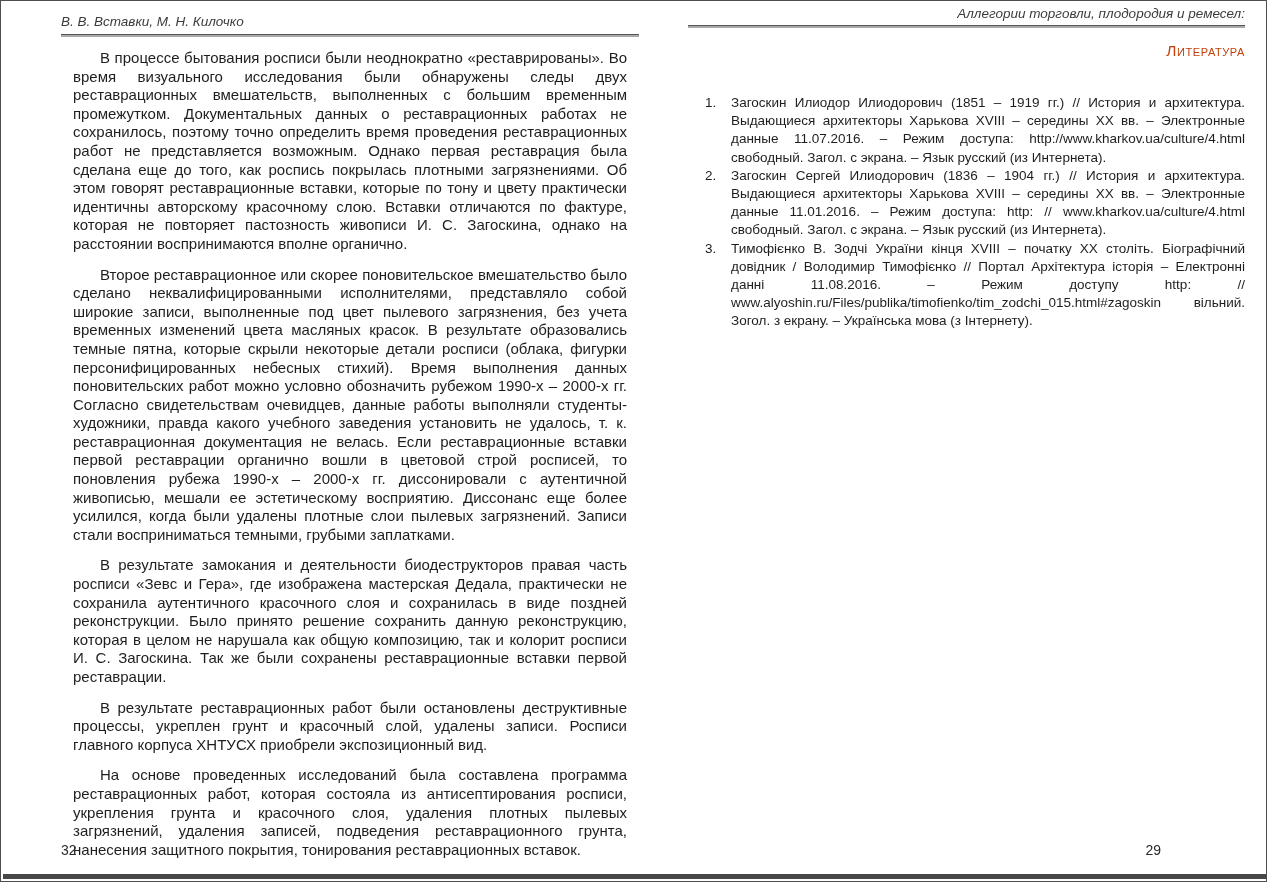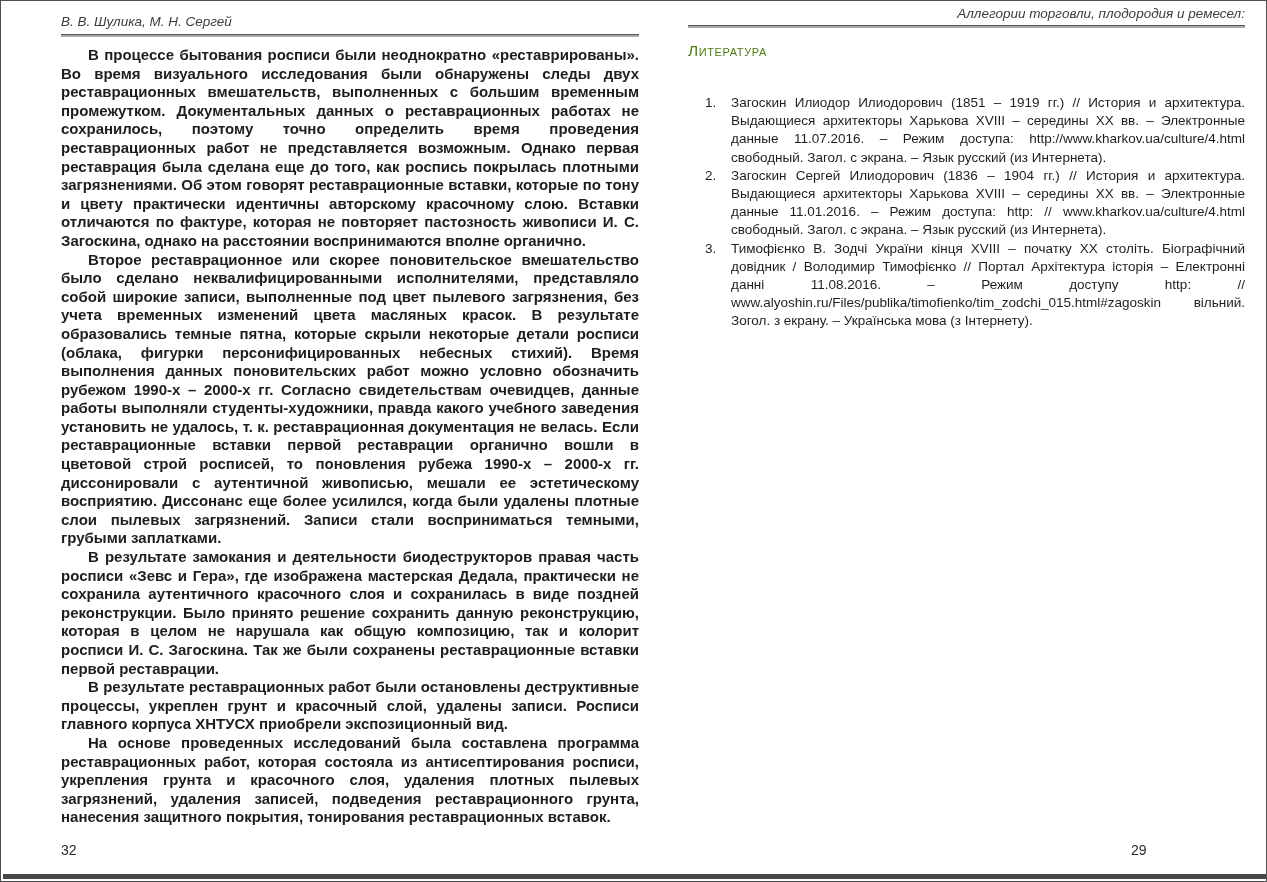--- a/index.html
+++ b/index.html
@@ -39,65 +39,65 @@
   }
 
   .body-text {
     margin-top:9px;
     font-size:15px;
     line-height:18.6px;
     text-align:justify;
     hyphens:auto;
     -webkit-hyphens:auto;
   }
-  .body-text p { margin:0; text-indent:27px;font-weight:bold; }
+  .body-text p { margin:12px; text-indent:27px; }
 
   .section-title {
     margin-top:14px;
-    text-align:left;
+    text-align:right;
     font-size:15.5px;
     font-variant:small-caps;
     letter-spacing:0.6px;
-    color:#4d7c0f;
+    color:#c2410c;
   }
 
   .ref-list {
     margin-top:34px;
     font-size:13.5px;
     line-height:18.2px;
     text-align:justify;
     hyphens:auto;
     -webkit-hyphens:auto;
   }
   .ref-item { position:relative; padding-left:43px; margin:0; }
   .ref-num  { position:absolute; left:17px; top:0; }
 
   .page-num {
     position:absolute;
     top:841px;
     font-size:14px;
     color:#2a2a2a;
   }
   .page-num-left  { left:60px; }
-  .page-num-right { left:1130px; width:76px; text-align:left; }
+  .page-num-right { left:1084px; width:76px; text-align:right; }
 
   .bottom-bar {
     position:absolute;
     left:2px; right:0; bottom:2px;
     height:5px;
     background:#474747;
   }
 </style>
 </head>
 <body>
 
 <div class="sheet">
 
   <div class="page page-left">
-    <div class="running-header">В. В. Шулика, М. Н. Сергей</div>
+    <div class="running-header">В. В. Вставки, М. Н. Килочко</div>
     <div class="header-rule"></div>
 
     <div class="body-text">
       <p>В процессе бытования росписи были неоднократно «реставрированы». Во время визуального исследования были обнаружены следы двух реставрационных вмешательств, выполненных с большим временным промежутком. Документальных данных о реставрационных работах не сохранилось, поэтому точно определить время проведения реставрационных работ не представляется возможным. Однако первая реставрация была сделана еще до того, как роспись покрылась плотными загрязнениями. Об этом говорят реставрационные вставки, которые по тону и цвету практически идентичны авторскому красочному слою. Вставки отличаются по фактуре, которая не повторяет пастозность живописи И. С. Загоскина, однако на расстоянии воспринимаются вполне органично.</p>
       <p>Второе реставрационное или скорее поновительское вмешательство было сделано неквалифицированными исполнителями, представляло собой широкие записи, выполненные под цвет пылевого загрязнения, без учета временных изменений цвета масляных красок. В результате образовались темные пятна, которые скрыли некоторые детали росписи (облака, фигурки персонифицированных небесных стихий). Время выполнения данных поновительских работ можно условно обозначить рубежом 1990-х – 2000-х гг. Согласно свидетельствам очевидцев, данные работы выполняли студенты-художники, правда какого учебного заведения установить не удалось, т. к. реставрационная документация не велась. Если реставрационные вставки первой реставрации органично вошли в цветовой строй росписей, то поновления рубежа 1990-х – 2000-х гг. диссонировали с аутентичной живописью, мешали ее эстетическому восприятию. Диссонанс еще более усилился, когда были удалены плотные слои пылевых загрязнений. Записи стали восприниматься темными, грубыми заплатками.</p>
       <p>В результате замокания и деятельности биодеструкторов правая часть росписи «Зевс и Гера», где изображена мастерская Дедала, практически не сохранила аутентичного красочного слоя и сохранилась в виде поздней реконструкции. Было принято решение сохранить данную реконструкцию, которая в целом не нарушала как общую композицию, так и колорит росписи И. С. Загоскина. Так же были сохранены реставрационные вставки первой реставрации.</p>
       <p>В результате реставрационных работ были остановлены деструктивные процессы, укреплен грунт и красочный слой, удалены записи. Росписи главного корпуса ХНТУСХ приобрели экспозиционный вид.</p>
       <p>На основе проведенных исследований была составлена программа реставрационных работ, которая состояла из антисептирования росписи, укрепления грунта и красочного слоя, удаления плотных пылевых загрязнений, удаления записей, подведения реставрационного грунта, нанесения защитного покрытия, тонирования реставрационных вставок.</p>
     </div>
   </div>

